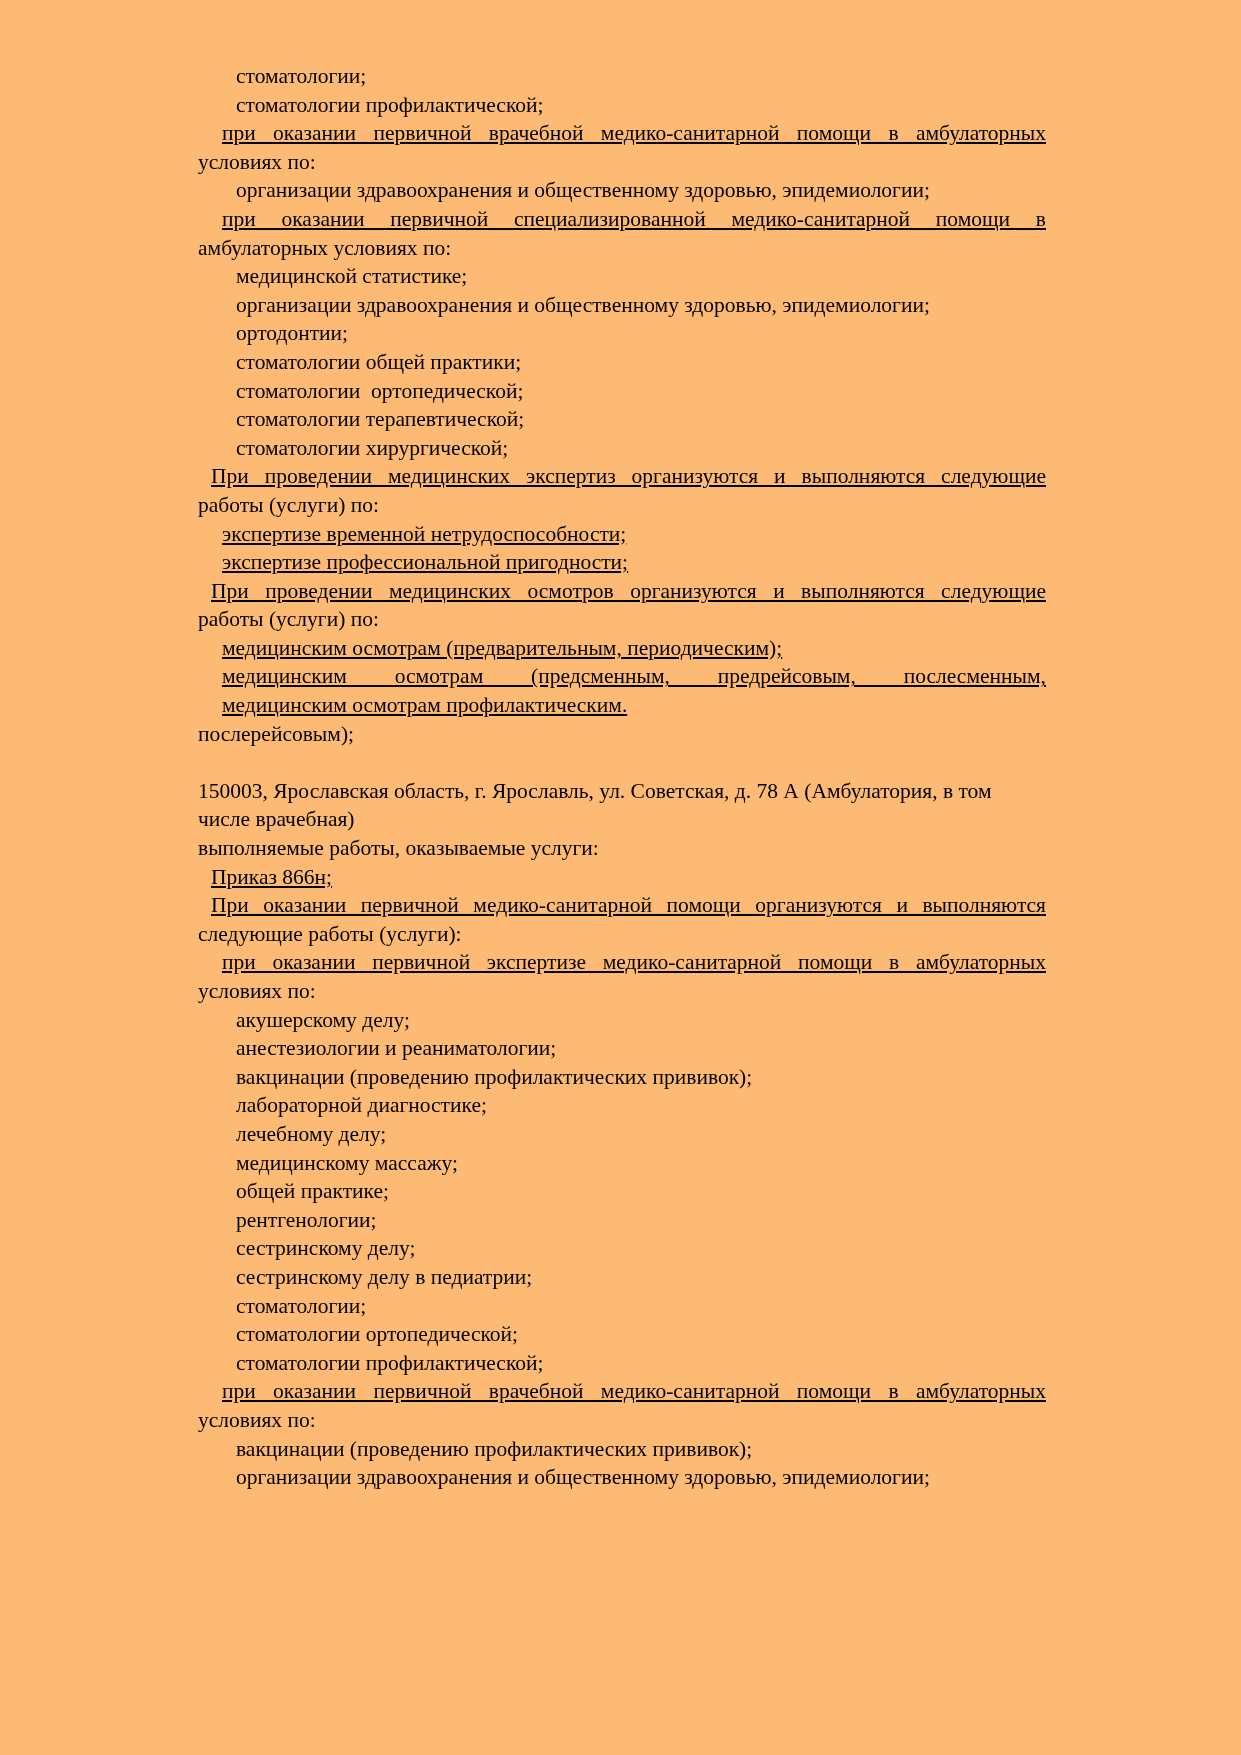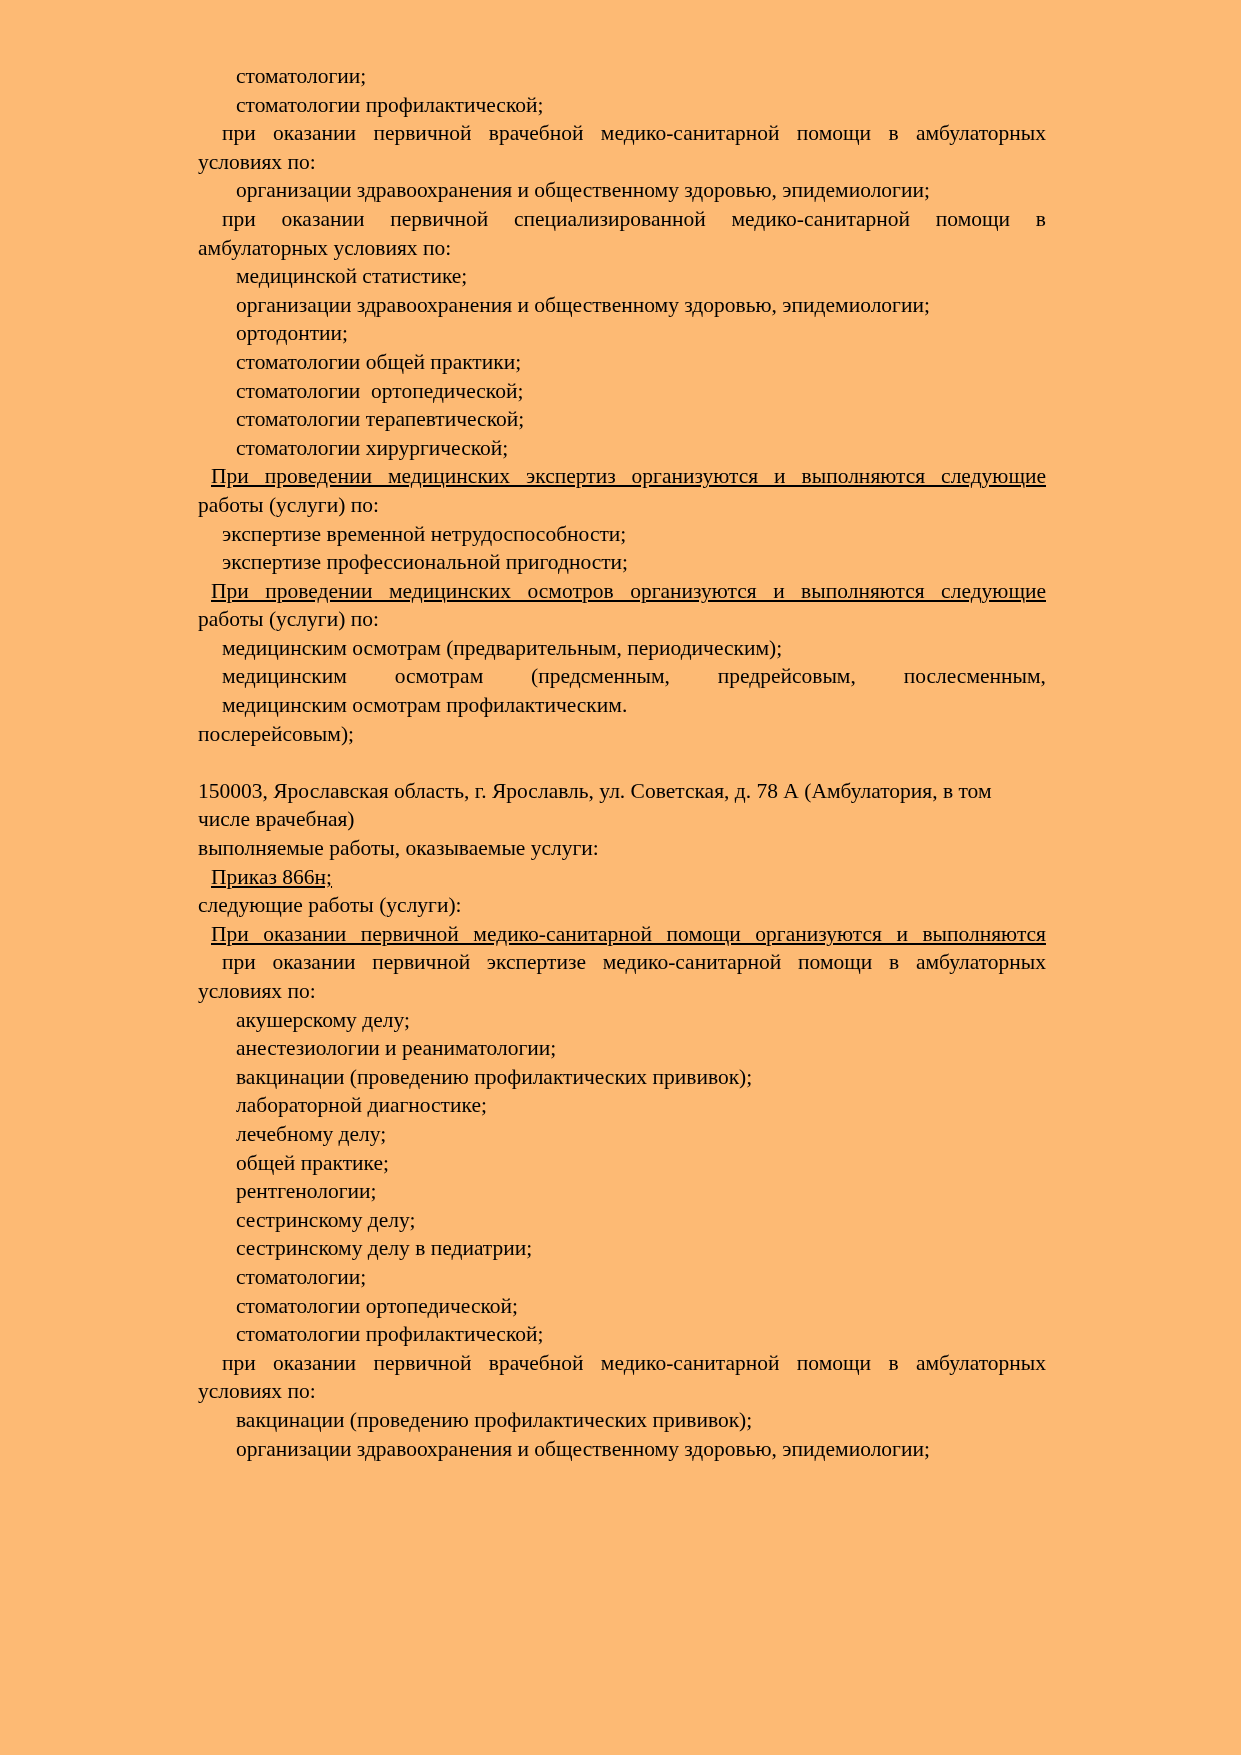--- a/index.html
+++ b/index.html
@@ -28,21 +28,21 @@
     height: 28.6px;
     line-height: 28.6px;
     white-space: nowrap;
   }
   .line.j {
     white-space: normal;
     text-align: justify;
     text-align-last: justify;
   }
   .line.i1 { padding-left: 13px; text-decoration: underline; }
-  .line.i2 { padding-left: 24px; }
+  .line.i2 { padding-left: 24px; text-decoration: underline; }
   .line.i3 { padding-left: 38px; }
   .line.blank { }
 </style>
 </head>
 <body>
 
 <main class="page">
   <section class="text-block">
 
   <div class="line i3">стоматологии;</div>
@@ -67,29 +67,30 @@
       <div class="line i0">работы (услуги) по:</div>
       <div class="line i2">медицинским осмотрам (предварительным, периодическим);</div>
       <div class="line i2 j">медицинским осмотрам (предсменным, предрейсовым, послесменным,</div>
       <div class="line i2">медицинским осмотрам профилактическим.</div>
       <div class="line i0">послерейсовым);</div>
       <div class="line blank">&nbsp;</div>
       <div class="line i0">150003, Ярославская область, г. Ярославль, ул. Советская, д. 78 А (Амбулатория, в том</div>
       <div class="line i0">числе врачебная)</div>
       <div class="line i0">выполняемые работы, оказываемые услуги:</div>
       <div class="line i1">Приказ 866н;</div>
+      <div class="line i1 j">При оказании первичной медико-санитарной помощи организуются и выполняются</div>
       <div class="line i0">следующие работы (услуги):</div>
-      <div class="line i1 j">При оказании первичной медико-санитарной помощи организуются и выполняются</div>
       <div class="line i2 j">при оказании первичной экспертизе медико-санитарной помощи в амбулаторных</div>
       <div class="line i0">условиях по:</div>
       <div class="line i3">акушерскому делу;</div>
       <div class="line i3">анестезиологии и реаниматологии;</div>
       <div class="line i3">вакцинации (проведению профилактических прививок);</div>
       <div class="line i3">лабораторной диагностике;</div>
       <div class="line i3">лечебному делу;</div>
+      <div class="line i3">медицинскому массажу;</div>
       <div class="line i3">общей практике;</div>
       <div class="line i3">рентгенологии;</div>
       <div class="line i3">сестринскому делу;</div>
       <div class="line i3">сестринскому делу в педиатрии;</div>
       <div class="line i3">стоматологии;</div>
       <div class="line i3">стоматологии ортопедической;</div>
       <div class="line i3">стоматологии профилактической;</div>
       <div class="line i2 j">при оказании первичной врачебной медико-санитарной помощи в амбулаторных</div>
       <div class="line i0">условиях по:</div>
       <div class="line i3">вакцинации (проведению профилактических прививок);</div>

